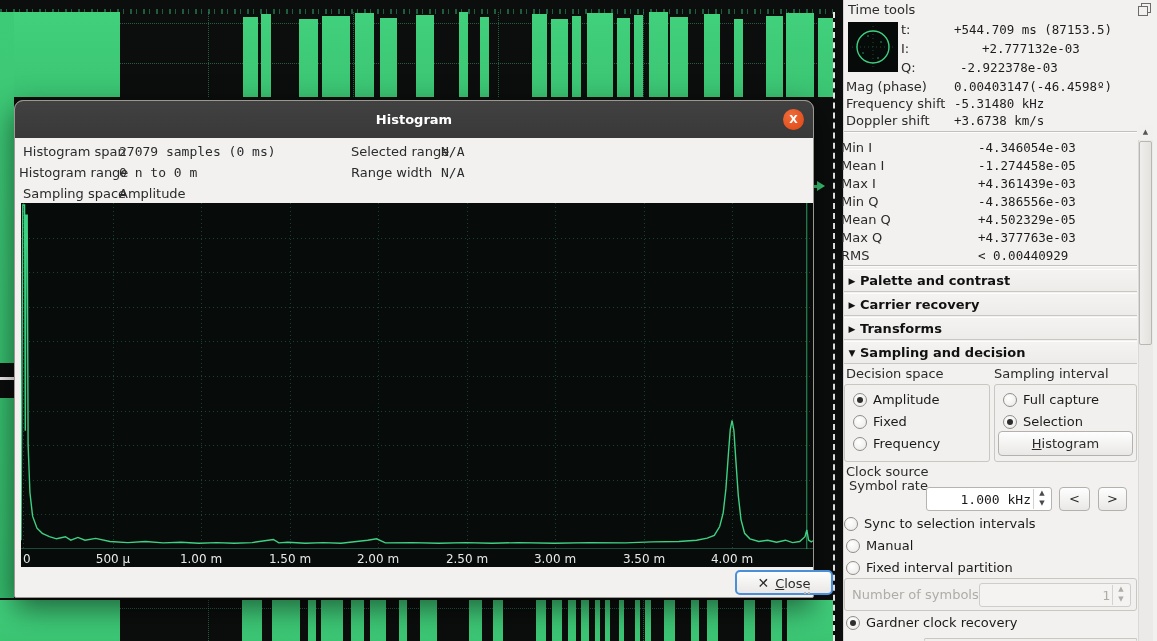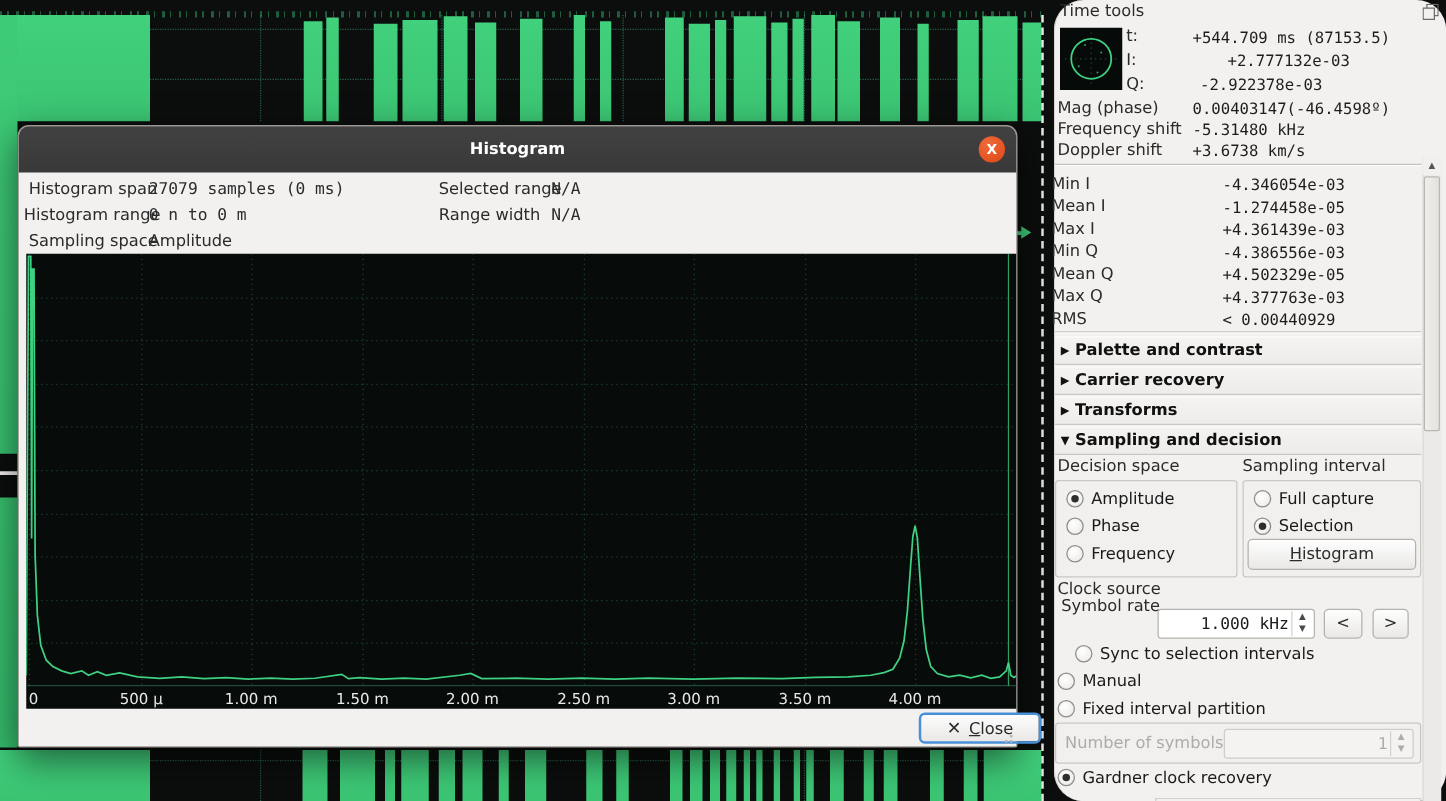--- a/index.html
+++ b/index.html
@@ -41,21 +41,21 @@
   .tick-label{position:absolute;top:349px;color:#e8e8e8;font-size:12px;white-space:nowrap;transform:translateX(-50%);}
   .tick-label.left{transform:none;}
   .btn{background:linear-gradient(180deg,#fefefe,#e9e8e6);border:1px solid #b4b1ac;border-radius:4px;
     text-align:center;font-size:13px;color:#2b2b2b;box-sizing:border-box;}
   #close-button{position:absolute;left:720px;top:469px;width:98px;height:25px;line-height:23px;
     border:2px solid #4a90d9;border-radius:5px;background:linear-gradient(180deg,#fdfdfd,#e9e8e6);}
   #close-button u{text-decoration:underline;}
   #grip{position:absolute;right:3px;bottom:3px;width:8px;height:8px;}
   #grip i{position:absolute;width:2px;height:2px;background:#b9b6b1;}
   
-  #panel{position:absolute;left:843px;top:0;width:314px;height:641px;background:#f2f1ef;border-left:1px solid #d7d5d1;box-sizing:border-box;font-size:13px;border-radius:24px;}
+  #panel{position:absolute;left:843px;top:0;width:314px;height:641px;background:#f2f1ef;border-left:1px solid #d7d5d1;box-sizing:border-box;font-size:13px;}
   .p-label{position:absolute;color:#2b2b2b;white-space:pre;}
   .p-value{position:absolute;color:#1d1d1d;white-space:pre;font-family:"DejaVu Sans Mono",monospace;font-size:12.5px;}
   .sep{position:absolute;left:0;width:293px;border-top:1px solid #c3c1bd;border-bottom:1px solid #fbfbfa;height:0;}
   .accordion{position:absolute;left:0;width:293px;height:21px;background:linear-gradient(180deg,#f4f3f1,#edecea);
     border-top:1px solid #fcfcfb;border-bottom:1px solid #c9c7c2;line-height:21px;font-weight:bold;color:#111;}
   .accordion .tri{display:inline-block;width:16px;text-align:center;font-size:9px;vertical-align:1px;}
   .groupbox{position:absolute;border:1px solid #c9c7c2;border-radius:3px;background:#f1f0ee;box-sizing:border-box;}
   .radio-row{position:absolute;height:16px;line-height:15px;white-space:nowrap;}
   .radio{display:inline-block;width:14px;height:14px;border-radius:50%;border:1px solid #8f8d88;
     background:radial-gradient(circle at 40% 35%,#ffffff,#e9e8e6);vertical-align:-3px;box-sizing:border-box;margin-right:6px;position:relative;}
@@ -298,21 +298,21 @@
       <div class="accordion" style="top: 317px;"><span class="tri">▶</span><span>Transforms</span></div>
       <div class="accordion" style="top: 341px;"><span class="tri">▼</span><span>Sampling and decision</span></div>
     </div>
 
   <div class="p-label" style="left:2px;top:366px;">Decision space</div>
   <div class="p-label" style="left:150px;top:366px;">Sampling interval</div>
 
   <div class="groupbox" style="left:0;top:384px;width:146px;height:78px;">
     <div id="decision-radios">
         <div class="radio-row" style="left: 8px; top: 7px;"><span class="radio checked"></span><span>Amplitude</span></div>
-        <div class="radio-row" style="left: 8px; top: 29px;"><span class="radio"></span><span>Phase</span></div>
+        <div class="radio-row" style="left: 8px; top: 29px;"><span class="radio"></span><span>Fixed</span></div>
         <div class="radio-row" style="left: 8px; top: 51px;"><span class="radio"></span><span>Frequency</span></div>
       </div>
   </div>
   <div class="groupbox" style="left:150px;top:384px;width:143px;height:78px;">
     <div id="sampling-radios">
         <div class="radio-row" style="left: 8px; top: 7px;"><span class="radio"></span><span>Full capture</span></div>
         <div class="radio-row" style="left: 8px; top: 29px;"><span class="radio checked"></span><span>Selection</span></div>
       </div>
     <div id="histogram-button" class="btn" style="position:absolute;left:3px;top:46px;width:135px;height:25px;line-height:23px;"><u>H</u>istogram</div>
   </div>
@@ -324,21 +324,21 @@
     <div class="val">1.000 kHz</div>
     <div class="spin-arrows">
       <div class="ar up">▲</div>
       <div class="ar dn">▼</div>
     </div>
   </div>
   <div class="btn" style="position:absolute;left:215px;top:487px;width:31px;height:24px;line-height:22px;">&lt;</div>
   <div class="btn" style="position:absolute;left:254px;top:487px;width:29px;height:24px;line-height:22px;">&gt;</div>
 
   <div id="clock-radios" style="position: absolute; left: 0px; top: 0px;">
-      <div class="radio-row" style="left: 16px; top: 516px;"><span class="radio"></span><span>Sync to selection intervals</span></div>
+      <div class="radio-row" style="left: 0; top: 516px;"><span class="radio"></span><span>Sync to selection intervals</span></div>
       <div class="radio-row" style="left: 2px; top: 538px;"><span class="radio"></span><span>Manual</span></div>
       <div class="radio-row" style="left: 2px; top: 560px;"><span class="radio"></span><span>Fixed interval partition</span></div>
     </div>
 
   <div class="groupbox disabled" style="left:0;top:578px;width:293px;height:33px;">
     <div class="p-label" style="left:7px;top:8px;">Number of symbols</div>
     <div class="spinbox" style="left:134px;top:4px;width:152px;height:24px;">
       <div class="val">1</div>
       <div class="spin-arrows">
         <div class="ar up">▲</div>

